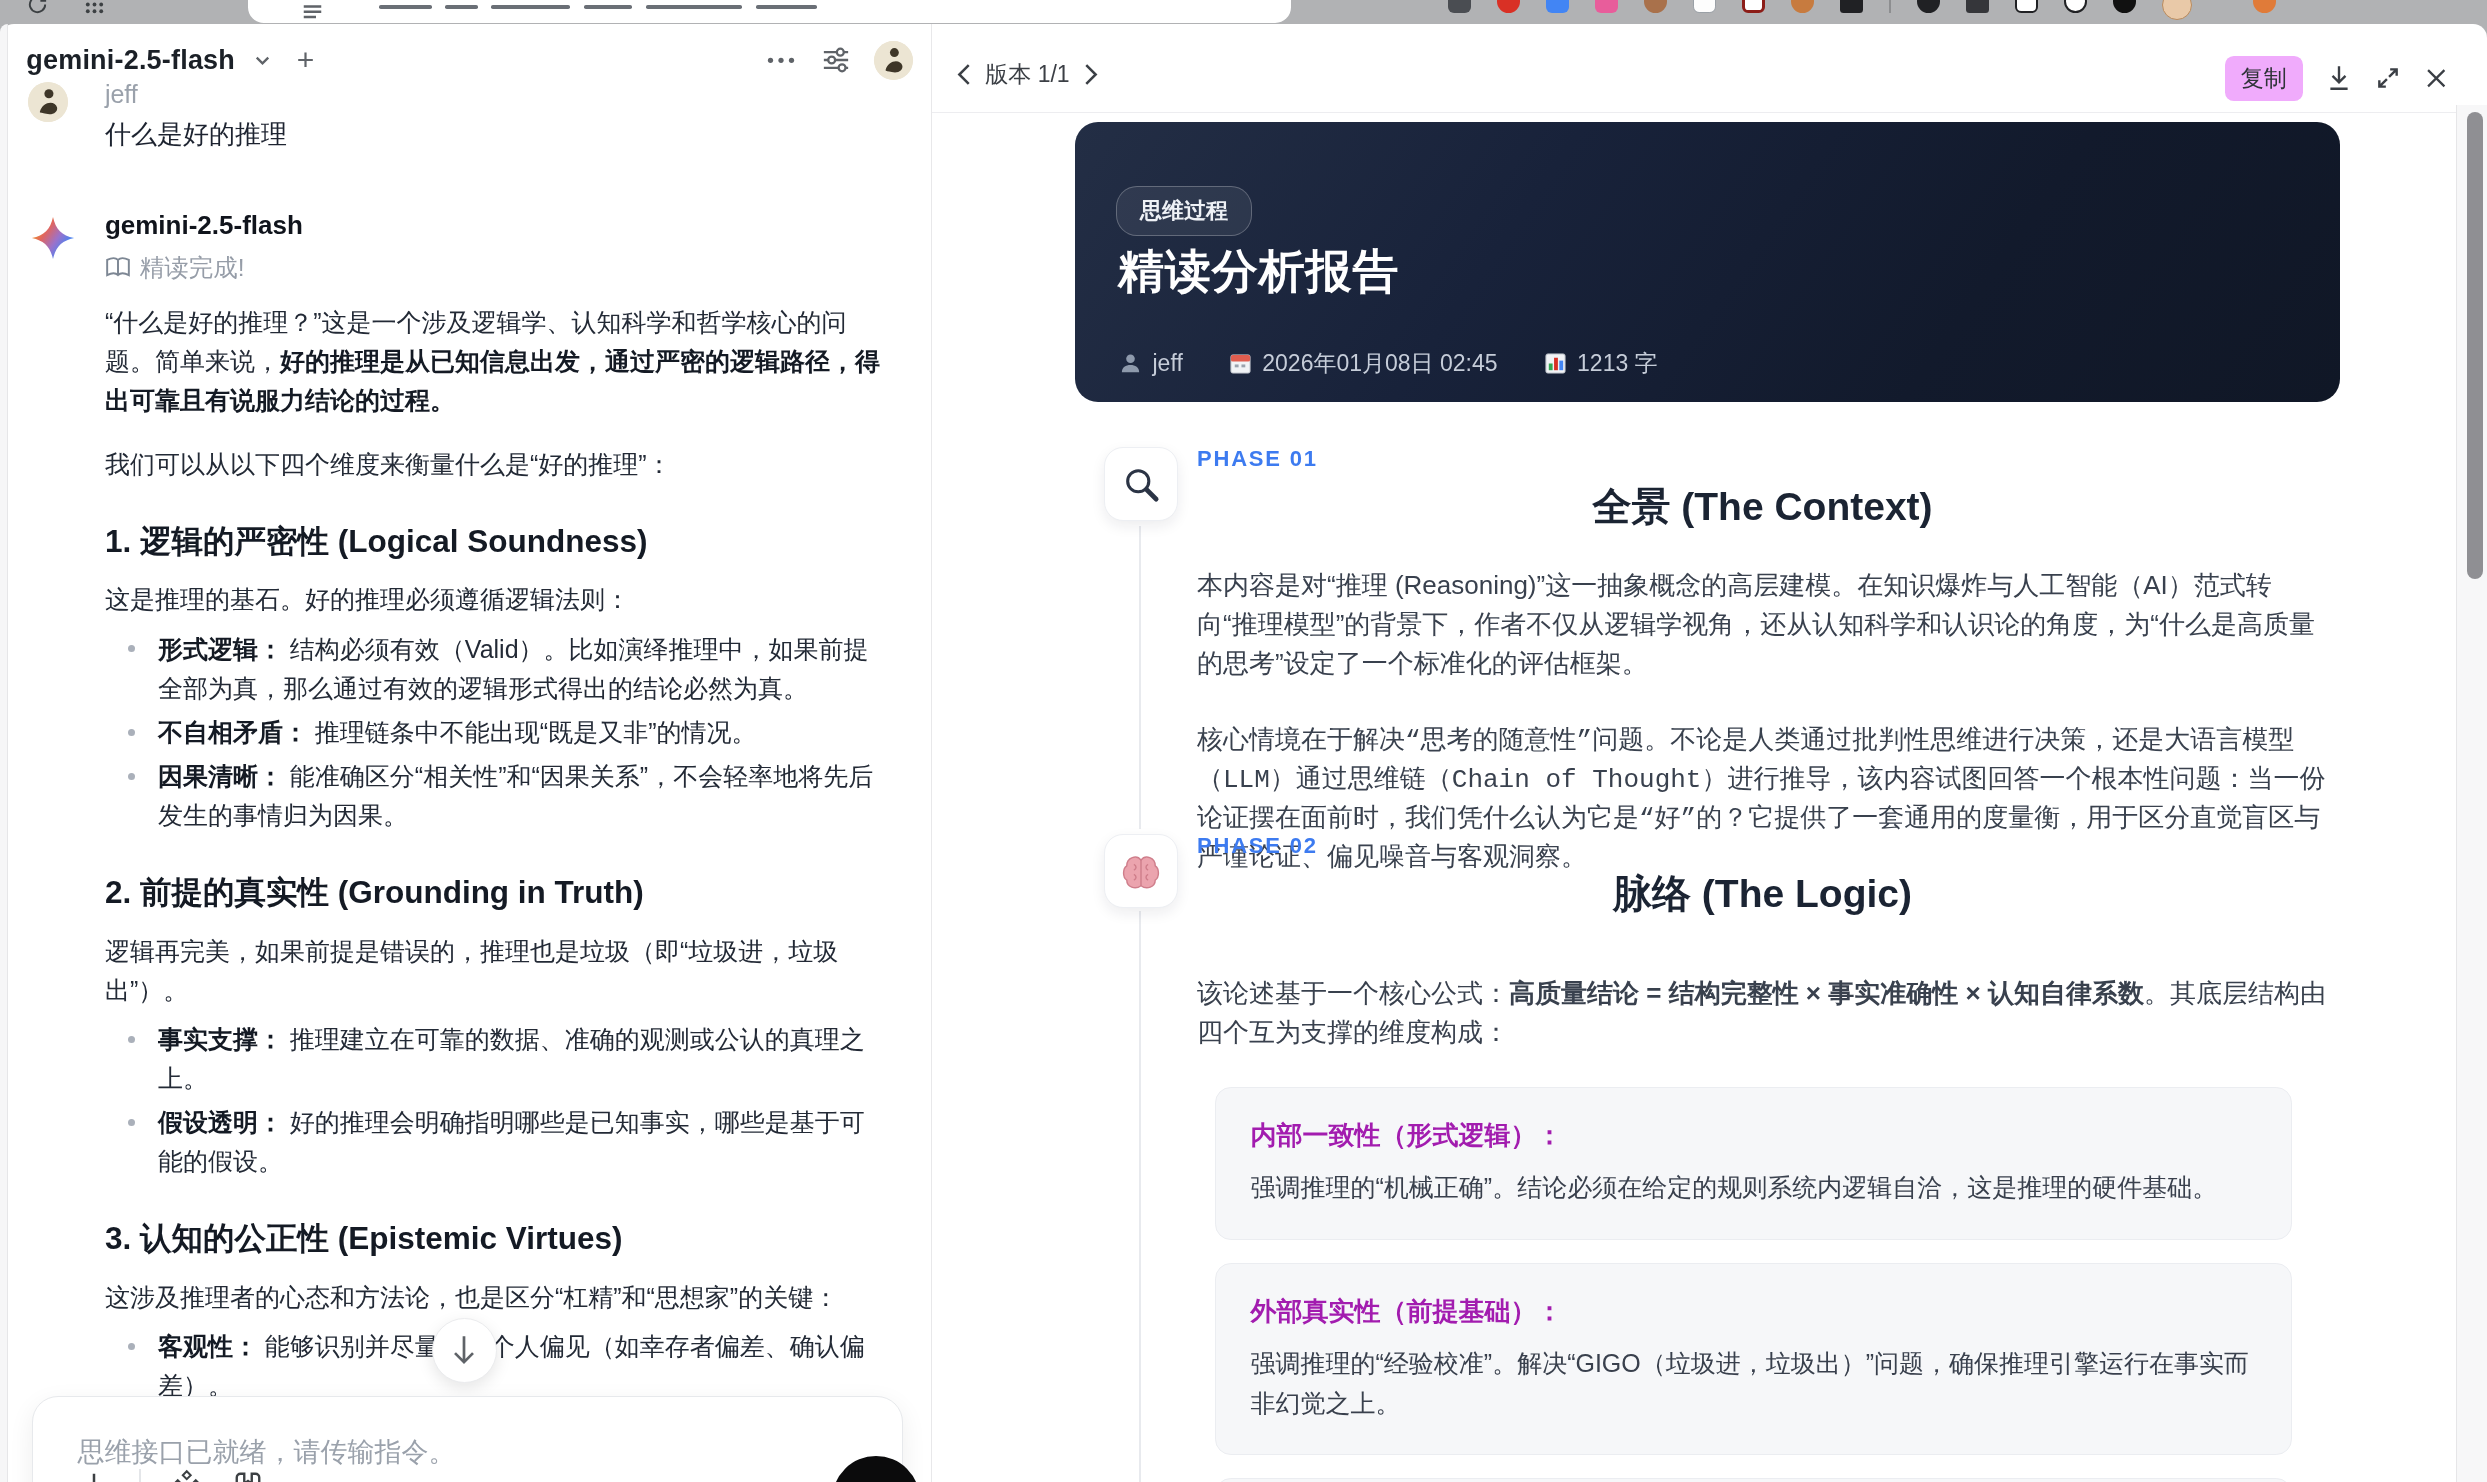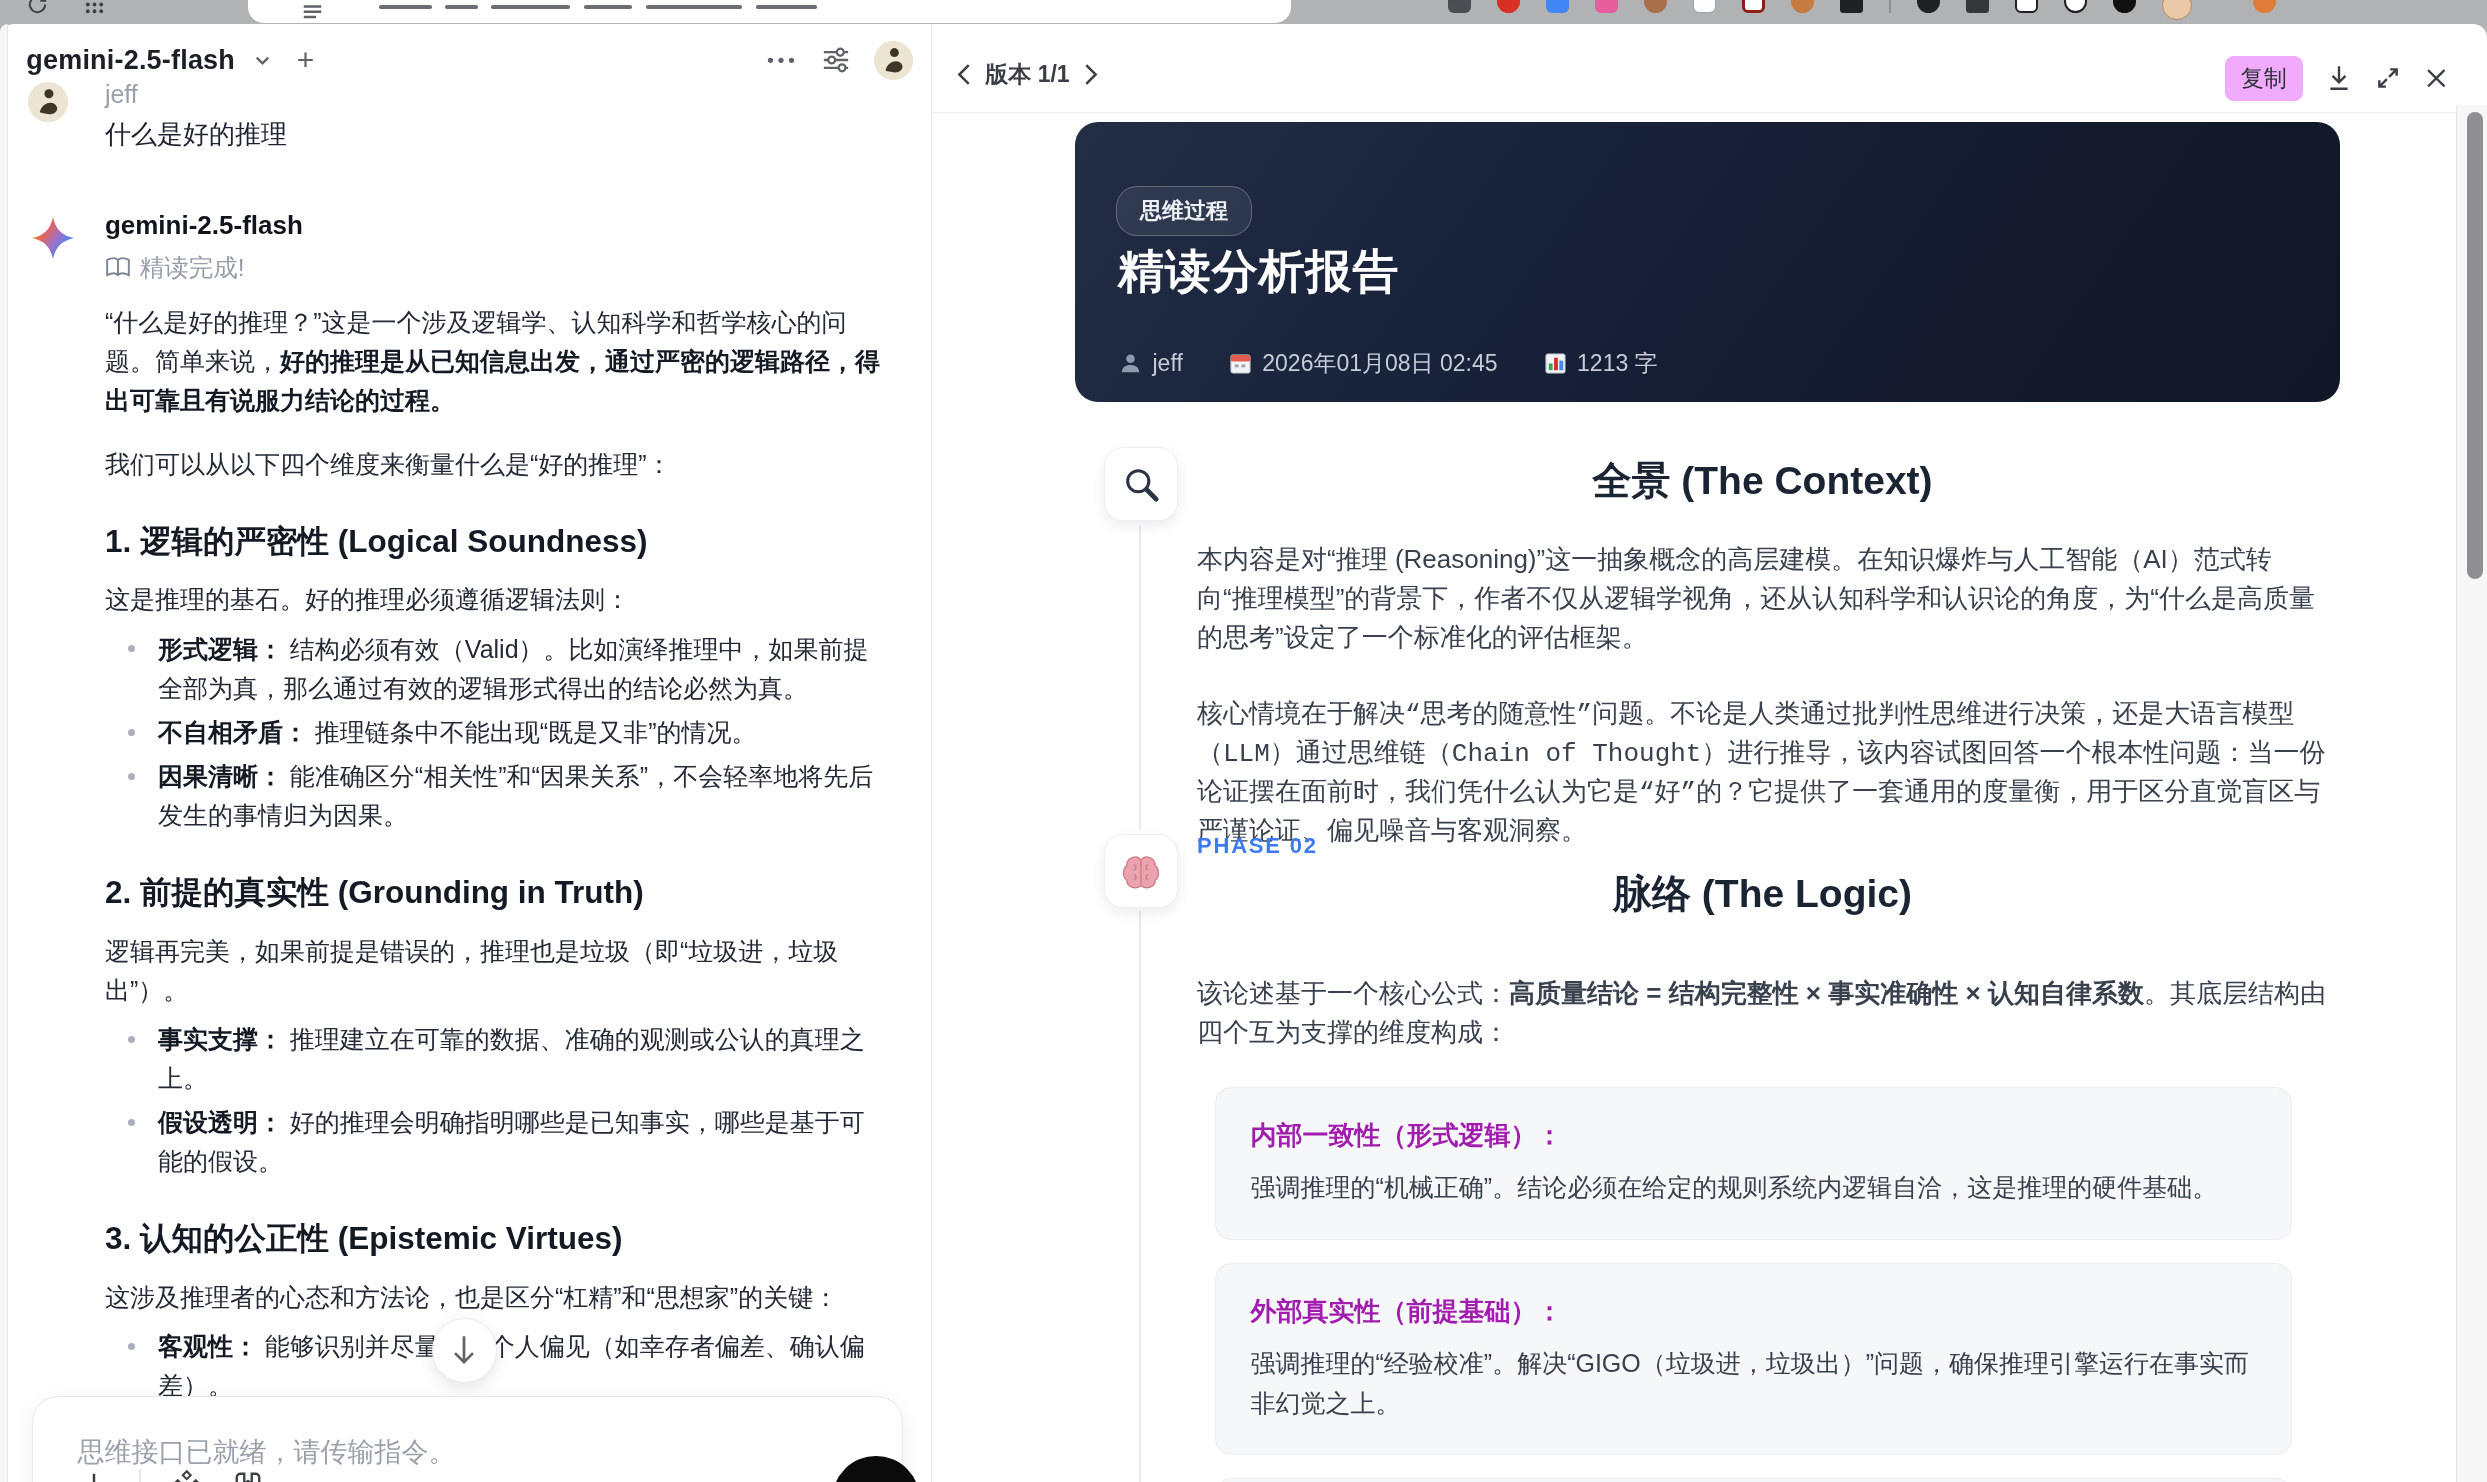--- a/index.html
+++ b/index.html
@@ -55,21 +55,21 @@
   .composer { position:absolute; left:24.5px; top:1372px; width:871px; height:193px; background:#fff;
     border:0.9px solid #e7e9ec; border-radius:26px; box-shadow:0 8.8px 26px rgba(0,0,0,.07); z-index:6; }
   .composer .ph { position:absolute; left:44px; top:37px; font-size:27px; color:#9aa1ab; }
   .composer .tools { position:absolute; left:46px; top:72px; display:flex; align-items:center; gap:30px; color:#3c4043; }
   .composer .tool-sep { width:1.8px; height:33px; background:#e4e6e9; }
   .mic-btn { position:absolute; left:799px; top:59px; width:88px; height:88px; border-radius:50%; background:#0b0b0c;
     display:flex; align-items:center; justify-content:center; }
 
   
   .report-toolbar { position:absolute; top:23.6px; left:932px; width:1555px; height:65px; background:#fff; }
-  .version-nav { position:absolute; left:22px; top:12.3px; display:flex; align-items:center; gap:12.3px; color:#3b3f45; font-size:23px;font-weight:bold; }
+  .version-nav { position:absolute; left:22px; top:12.3px; display:flex; align-items:center; gap:12.3px; color:#3b3f45; font-size:23px; }
   .rt-actions { position:absolute; right:39px; top:8.8px; display:flex; align-items:center; gap:23px; color:#3b3f45; }
   .copy-btn { font-size:23px; color:#2f3338; background:#f0abfc; border-radius:8.8px; padding:7px 15.8px; }
   .report-topline { position:absolute; top:88px; left:932px; width:1524px; height:0.9px; background:#ededf0; }
 
   .report-area { position:absolute; top:89px; left:932px; width:1524px; height:1370px; overflow:hidden; background:#fff; }
 
   .report-card { position:absolute; left:143px; top:9.6px; width:1265px; height:280px; border-radius:23px;
     background:linear-gradient(125deg,#232e45 0%,#18223a 35%,#121a2c 70%,#101726 100%); }
   .report-badge { position:absolute; left:41px; top:64px; display:inline-block; padding:8.8px 23px; border-radius:21px;
     font-size:22px; font-weight:700; color:#eef1f6; background:rgba(255,255,255,.07); border:1.8px solid rgba(255,255,255,.25); }
@@ -362,20 +362,21 @@
       <div class="timeline-line tl-2"></div>
 
       <div class="phase phase-1">
         <div class="phase-icon-card">
           <svg width="39" height="39" viewBox="0 0 24 24" fill="none" stroke="#2b3445" stroke-width="1.9">
               <circle cx="10" cy="10" r="6.5"></circle>
               <path d="M15 15l6 6" stroke-width="3" stroke-linecap="round"></path>
             </svg>
         </div>
         <div class="phase-content">
+          <div class="phase-label">PHASE 01</div>
           <div class="phase-title">全景 (The Context)</div>
           <p class="pp">本内容是对“推理 (Reasoning)”这一抽象概念的高层建模。在知识爆炸与人工智能（AI）范式转向“推理模型”的背景下，作者不仅从逻辑学视角，还从认知科学和认识论的角度，为“什么是高质量的思考”设定了一个标准化的评估框架。</p>
           <p class="pp">核心情境在于解决“思考的随意性”问题。不论是人类通过批判性思维进行决策，还是大语言模型（LLM）通过思维链（Chain of Thought）进行推导，该内容试图回答一个根本性问题：当一份论证摆在面前时，我们凭什么认为它是“好”的？它提供了一套通用的度量衡，用于区分直觉盲区与严谨论证、偏见噪音与客观洞察。</p>
         </div>
       </div>
 
       <div class="phase phase-2">
         <div class="phase-icon-card">
           <svg width="40" height="37" viewBox="0 0 28 26">
               <path fill="#eba4ae" stroke="#cf7e8b" stroke-width="1" d="M14 5 C11 1 4 3 4 9 C1 11 1 17 4 19 C4 24 10 26 14 23 C18 26 24 24 24 19 C27 17 27 11 24 9 C24 3 17 1 14 5 Z"></path>

